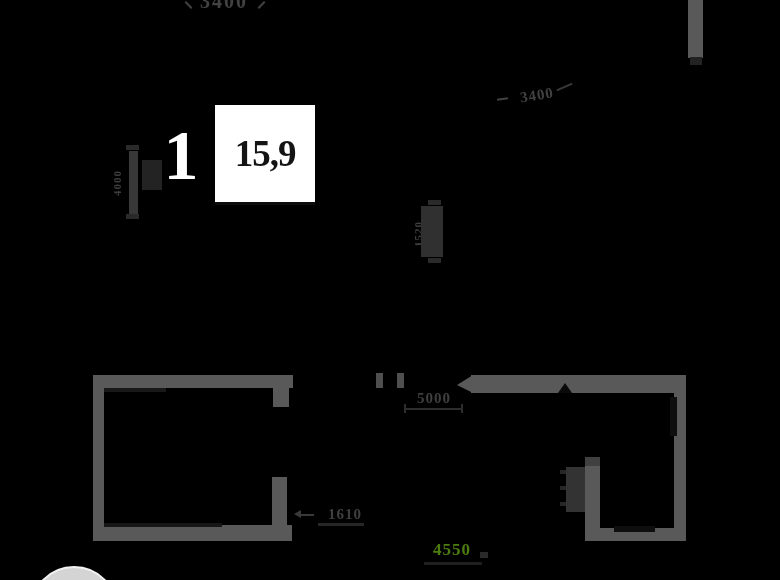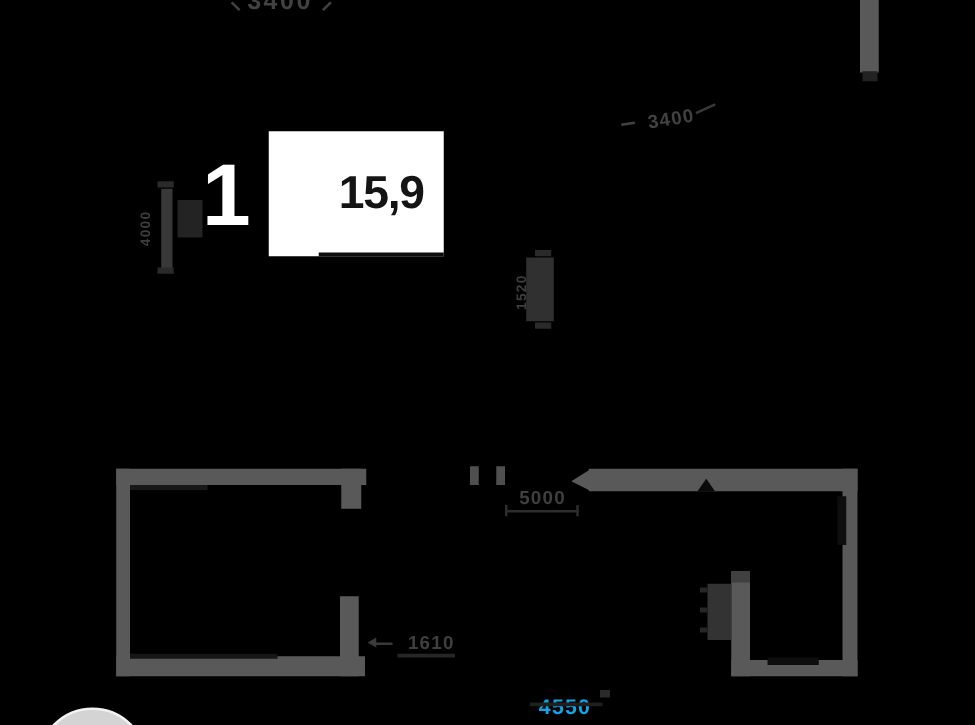--- a/index.html
+++ b/index.html
@@ -1,40 +1,40 @@
 <!DOCTYPE html>
 <html><head>
 <meta charset="utf-8">
 <style>
   html,body{margin:0;padding:0;background:#000;}
   #plan{
     position:relative;
     width:748px;height:580px;
     overflow:hidden;
     background:var(--background,#000);
-    font-family:Liberation Sans, sans-serif;
+    font-family:Liberation Serif, serif;
   }
   .abs{position:absolute;}
   .wall{position:absolute;background:var(--wall,#595959);}
   .window{position:absolute;background:var(--window-marker,#0e0e0e);}
   .dim{
     position:absolute;
     color:var(--dimension-text,#414141);
     font-weight:bold;text-align:center;white-space:nowrap;
   }
   .dim-line{position:absolute;background:var(--dimension-text,#414141);}
   .vtext{
     writing-mode:vertical-rl;
     transform:rotate(180deg);
     letter-spacing:1px;
   }
   #info-box{
     position:absolute;left:215px;top:105px;width:100px;height:100px;
     background:var(--info-box-bg,#fff);
-    display:flex;flex-direction:column;padding-left:40px;
+    display:flex;flex-direction:column;
   }
   .info-cell{
     flex:1;display:flex;align-items:center;justify-content:center;
     color:var(--info-box-text,#141414);
     font-weight:bold;letter-spacing:-1px;
   }
   #cell-living{font-size:37px;}
   #cell-total{font-size:43px;}
   #info-divider{height:3px;background:#0d0d0d;}
   #room-count{
@@ -123,19 +123,19 @@
   <div class="tick" style="left:560px;top:486px;width:6px;height:4px;background:#262626;"></div>
   <div class="tick" style="left:560px;top:502px;width:6px;height:4px;background:#262626;"></div>
   <div class="window" style="left:670px;top:397px;width:7px;height:39px;"></div>
   <div class="window" style="left:614px;top:526px;width:41px;height:6px;"></div>
 
   <div class="dim" style="left:316px;top:506px;width:58px;font-size:15px;letter-spacing:1px;color:#3f3f3f;">1610</div>
   <div class="dim-line" style="left:300px;top:514px;width:14px;height:2px;background:#3a3a3a;"></div>
   <div class="abs" style="left:294px;top:510px;width:0;height:0;border-top:4px solid transparent;border-bottom:4px solid transparent;border-right:7px solid #3a3a3a;"></div>
   <div class="dim-line" style="left:318px;top:523px;width:46px;height:3px;background:#262626;"></div>
 
-  <div class="dim" style="left:420px;top:556px;width:64px;font-size:17px;letter-spacing:1px;color:#0ea5e9;">4550</div>
+  <div class="dim" style="left:420px;top:540px;width:64px;font-size:17px;letter-spacing:1px;color:#4d7c0f;">4550</div>
   <div class="dim-line" style="left:424px;top:562px;width:58px;height:3px;background:#1f1f1f;"></div>
   <div class="tick" style="left:480px;top:552px;width:8px;height:6px;"></div>
 
   <div id="column-circle"></div>
 
 </div>
 
 </body></html>

